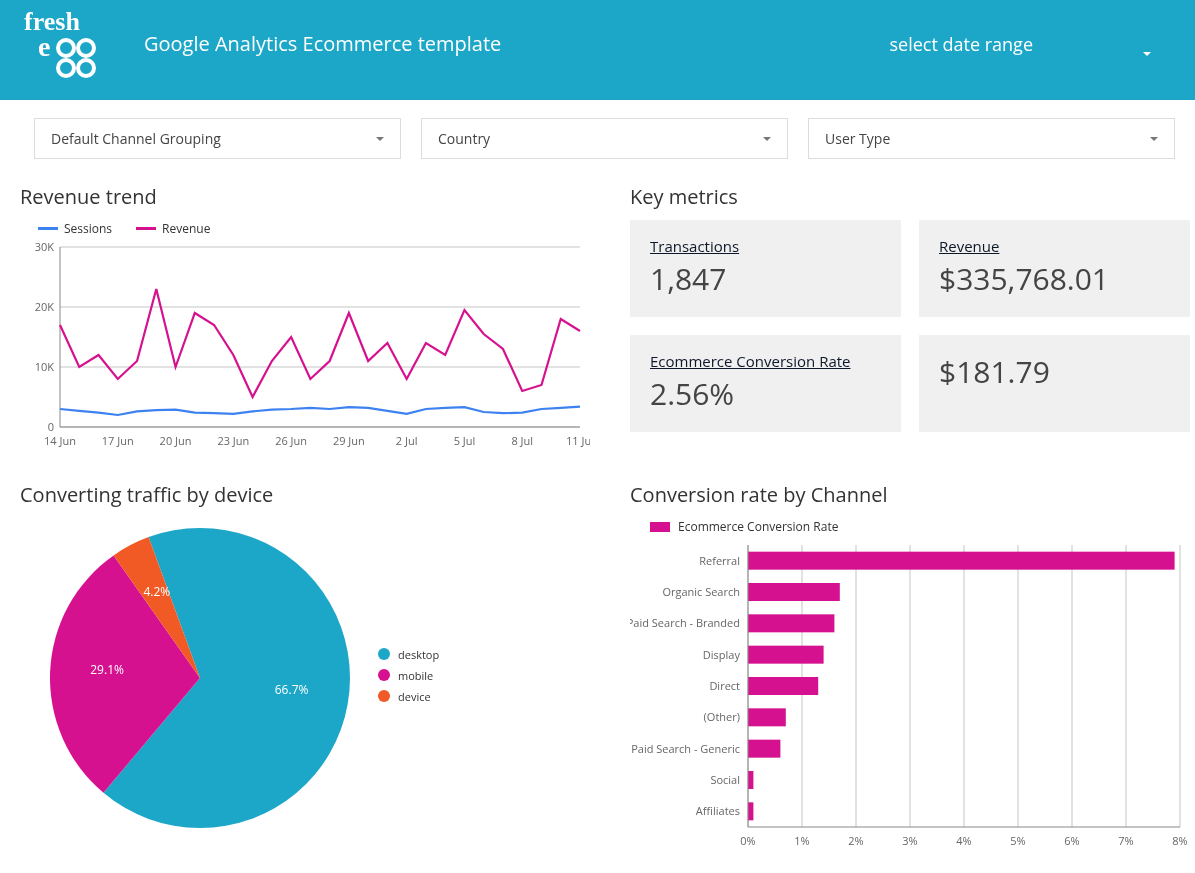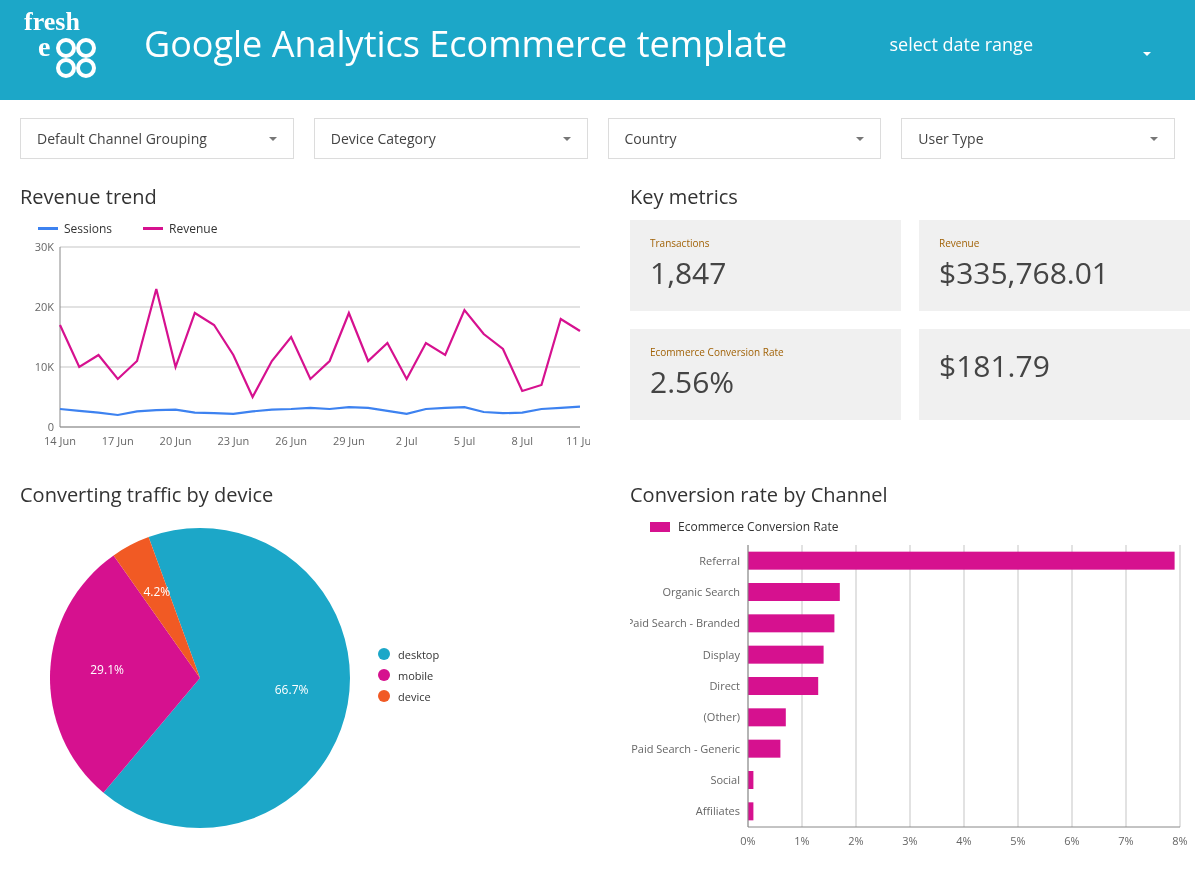--- a/index.html
+++ b/index.html
@@ -17,39 +17,39 @@
     padding: 7px 24px 20px 24px;
     height: 100px;
   }
   .logo {
     width: 90px;
     height: 80px;
     margin-right: 30px;
   }
   .page-title {
     color: #fff;
-    font-size: 36px;
+    font-size: 20px;
     font-weight: 400;
     flex: 1;
   }
   .date-range {
     color: #fff;
     font-size: 18px;
     display: flex;
     align-items: flex-end;
     cursor: pointer;
     padding-right: 20px;
   }
   .date-range .caret { margin-left: 110px; }
 
   
   .filters {
     display: flex;
     gap: 20px;
-    padding: 18px 20px 0 20px;
+    padding: 18px 20px 0 34px;
     text-align: right;
   }
   .filter {
     flex: 1;
     border: 1px solid #dcdcdc;
     background: #fff;
     padding: 10px 16px;
     font-size: 14px;
     color: #444;
     display: flex;
@@ -84,35 +84,35 @@
   .metrics-grid {
     display: grid;
     grid-template-columns: 1fr 1fr;
     grid-rows: 1fr 1fr;
     gap: 18px;
   }
   .metric-card {
     background: #f0f0f0;
     padding: 16px 20px 18px 20px;
   }
-  .metric-label { font-size: 10px; color: #a16207; margin-bottom: 2px; }
+  .metric-label { font-size: 15px; color: #0f172a; margin-bottom: 2px; text-decoration: underline; }
   .metric-value { font-size: 30px; color: #444; font-weight: 400; }
 
   
   .chart-box { width: 100%; }
   svg { display: block; }
 
   
   .pie-wrap { display: flex; align-items: center; }
   .pie-legend { font-size: 11px; color: #333; margin-left: 18px; }
   .pie-legend div { display: flex; align-items: center; margin-bottom: 6px; }
   .swatch { width: 12px; height: 12px; border-radius: 50%; margin-right: 8px; }
 
   
-  .line-legend { font-size: 12px; color: #333; display:flex; gap: 31px; margin: 8px 0 4px 18px;}
+  .line-legend { font-size: 12px; color: #333; display:flex; gap: 24px; margin: 8px 0 4px 18px;}
   .line-legend div { display:flex; align-items:center; gap:6px;}
   .line-swatch { width: 20px; height: 3px; }
 
   
   .bar-legend { font-size: 12px; color: #333; display:flex; margin: 6px 0 6px 20px;}
   .bar-legend div { display:flex; align-items:center; gap:8px;}
   .bar-swatch { width: 20px; height: 10px; background:#d6118f;}
 
   .axis-text { font-size: 11px; fill: #666; }
   .grid-line { stroke: #888; stroke-width: 0.5; }
@@ -136,24 +136,20 @@
   <div class="page-title">Google Analytics Ecommerce template</div>
   <div class="date-range">
     <span>select date range</span>
     <span class="caret"></span>
   </div>
 </div>
 
 <div class="filters">
   <div class="filter">
     <span>Default Channel Grouping</span>
-    <span class="caret"></span>
-  </div>
-  <div class="filter">
-    <span>Device Category</span>
     <span class="caret"></span>
   </div>
   <div class="filter">
     <span>Country</span>
     <span class="caret"></span>
   </div>
   <div class="filter">
     <span>User Type</span>
     <span class="caret"></span>
   </div>

